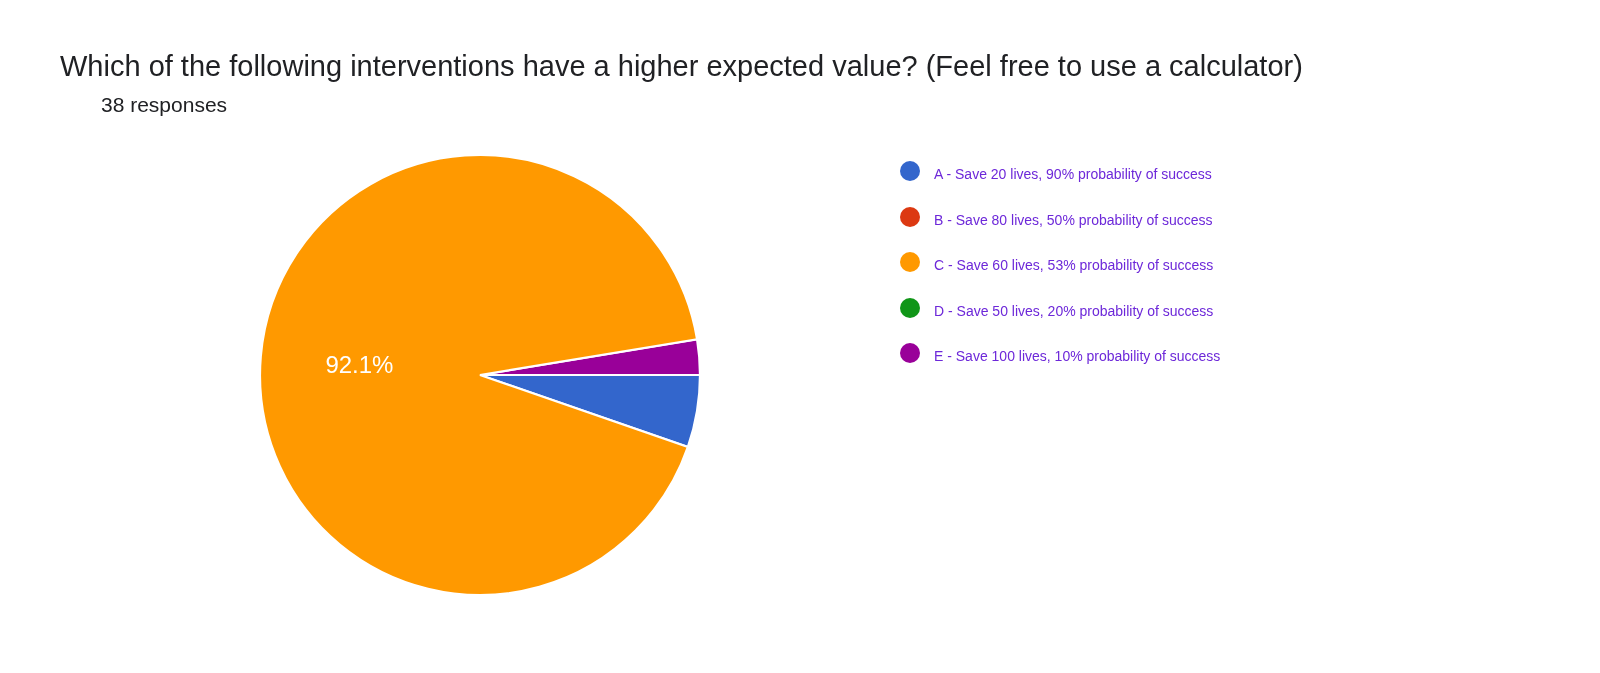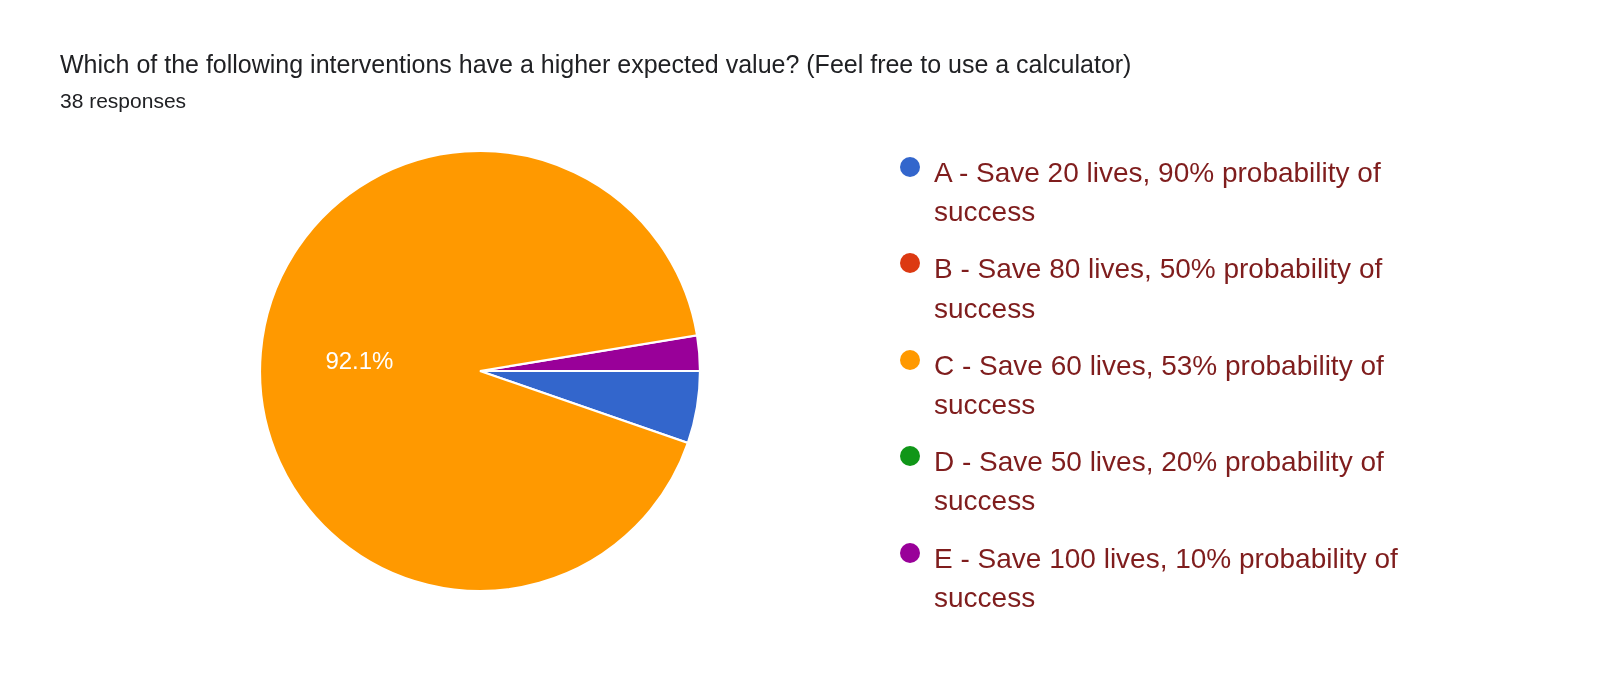--- a/index.html
+++ b/index.html
@@ -8,31 +8,32 @@
     background: #fff;
     width: 1600px;
     height: 673px;
     position: relative;
     color: #202124;
   }
   .container {
     padding: 50px 60px 0 60px;
   }
   .title {
-    font-size: 25px;
+    font-size: 29px;
     font-weight: 400;
     color: #202124;
     margin-bottom: 10px;
     letter-spacing: 0px;
   }
   .subtitle {
     font-size: 21px;
     font-weight: 400;
     color: #202124;
     margin-bottom: 30px;
+    margin-left: 41px;
   }
   .chart-area {
     display: flex;
     align-items: flex-start;
     margin-top: 20px;
   }
   .pie-wrapper {
     width: 840px;
     display: flex;
     justify-content: center;
@@ -69,24 +70,25 @@
   }
   .legend-swatch {
     width: 20px;
     height: 20px;
     border-radius: 50%;
     flex-shrink: 0;
     margin-right: 14px;
     margin-top: 4px;
   }
   .legend-text {
-    font-size: 28px;
-    color: #7f1d1d;
+    font-size: 14px;
+    color: #6d28d9;
     line-height: 1.4;
     max-width: 520px;
+    margin-top: 8px;
   }
 </style>
 </head>
 <body>
 
 <div class="container">
   <h1 class="title">Which of the following interventions have a higher expected value? (Feel free to use a calculator)</h1>
   <div class="subtitle">38 responses</div>
 
   <div class="chart-area">

